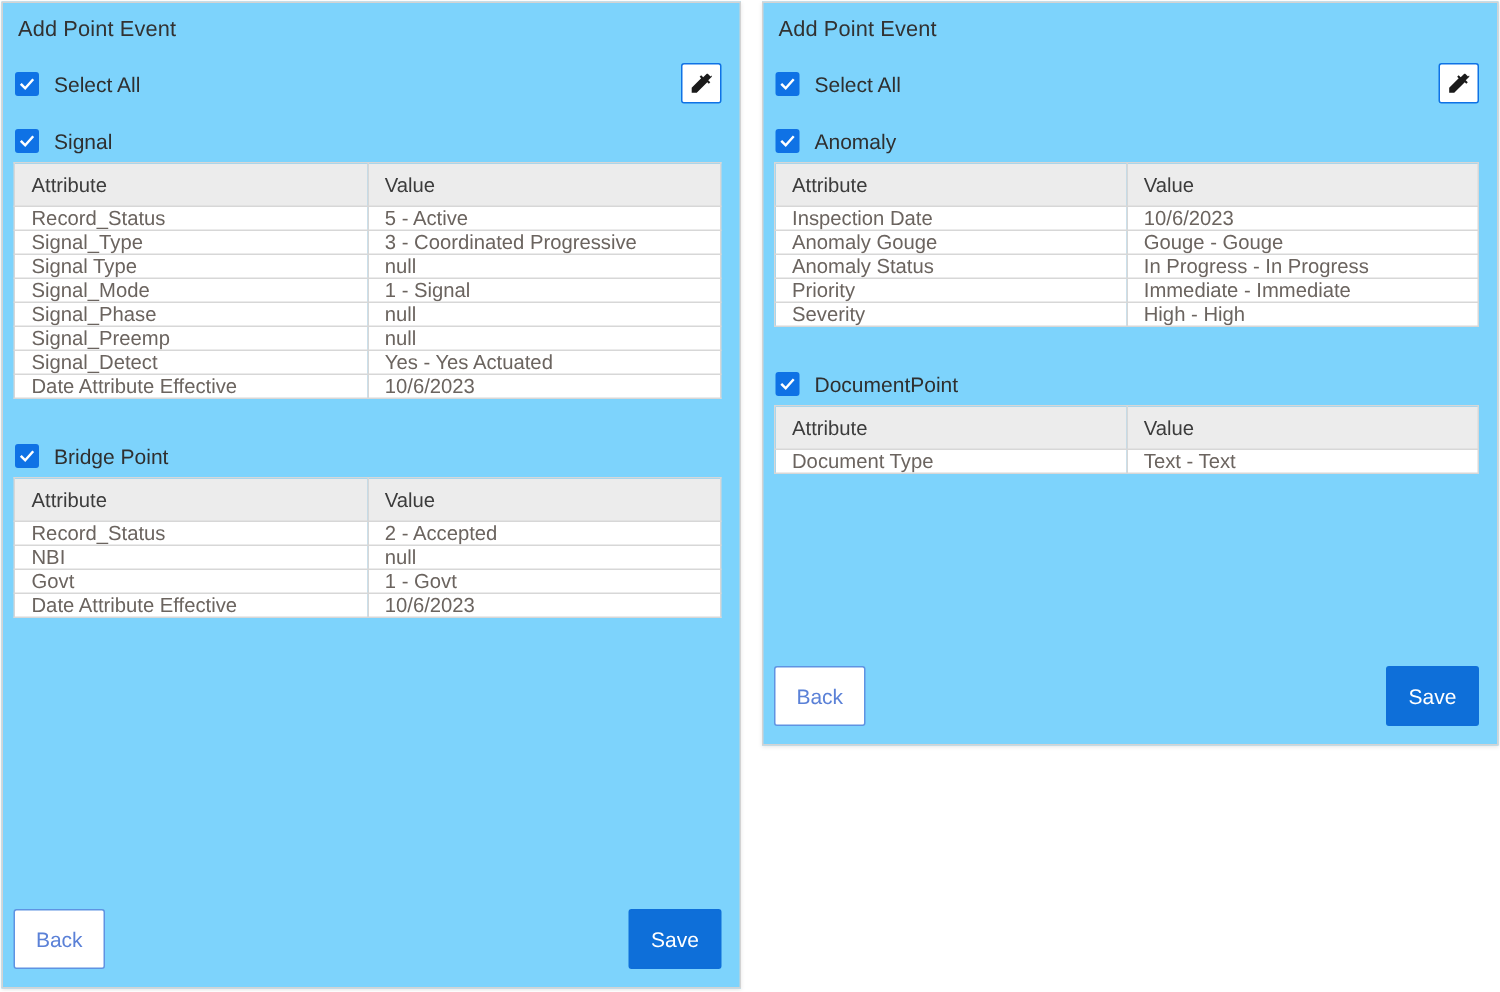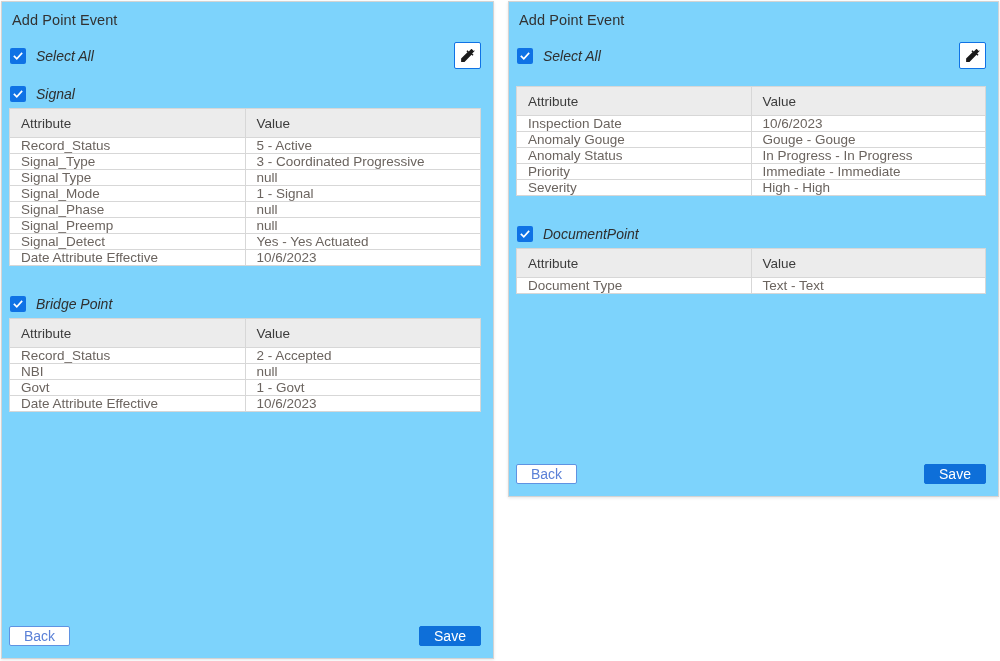--- a/index.html
+++ b/index.html
@@ -33,21 +33,20 @@
   .header-row {
     display: flex;
     justify-content: space-between;
     align-items: center;
     margin: 0 0 17px 1px;
   }
   .check-row {
     display: flex;
     align-items: flex-end;
     margin: 0 0 6px 1px;
-    font-style: italic;
   }
   .checkbox {
     width: 16px; height: 16px;
     border-radius: 2px;
     background: #0f72e5;
     display: inline-flex;
     align-items: center;
     justify-content: center;
     flex: 0 0 auto;
     cursor: pointer;
@@ -101,21 +100,21 @@
 
   .footer-row {
     margin-top: auto;
     display: flex;
     justify-content: space-between;
     align-items: center;
   }
   .btn {
     font-family: "Liberation Sans", sans-serif;
     font-size: 14px;
-    height: 20px;
+    height: 40px;
     border-radius: 2px;
     cursor: pointer;
   }
   .btn-back {
     width: 61px;
     background: #fff;
     border: 1px solid #5f93e2;
     color: #5b81d7;
   }
   .btn-save {
@@ -258,20 +257,28 @@
     </div>
     <button class="tool-btn">
       <svg width="17" height="17" viewBox="0 0 24 24">
         <path fill="#1a1a1a" d="M20.71 5.63l-2.34-2.34c-.39-.39-1.02-.39-1.41 0l-3.12 3.12-1.93-1.91-1.41 1.41 1.42 1.42L3 16.25V21h4.75l9.92-9.92 1.42 1.42 1.41-1.41-1.92-1.92 3.12-3.12c.4-.4.4-1.03.01-1.42z"></path>
       </svg>
     </button>
   </div>
 
   <div>
       <div>
+        <div class="check-row">
+          <span class="checkbox">
+  <svg width="12" height="12" viewBox="0 0 16 16">
+    <path d="M3.2 8.6 L6.4 11.8 L12.8 4.6" fill="none" stroke="#ffffff" stroke-width="2.2" stroke-linecap="square"></path>
+  </svg>
+</span>
+          <span class="check-label">Anomaly</span>
+        </div>
         <table class="attr-table">
           <thead>
             <tr>
               <th>Attribute</th>
               <th>Value</th>
             </tr>
           </thead>
           <tbody>
             <tr>
               <td>Inspection Date</td>

